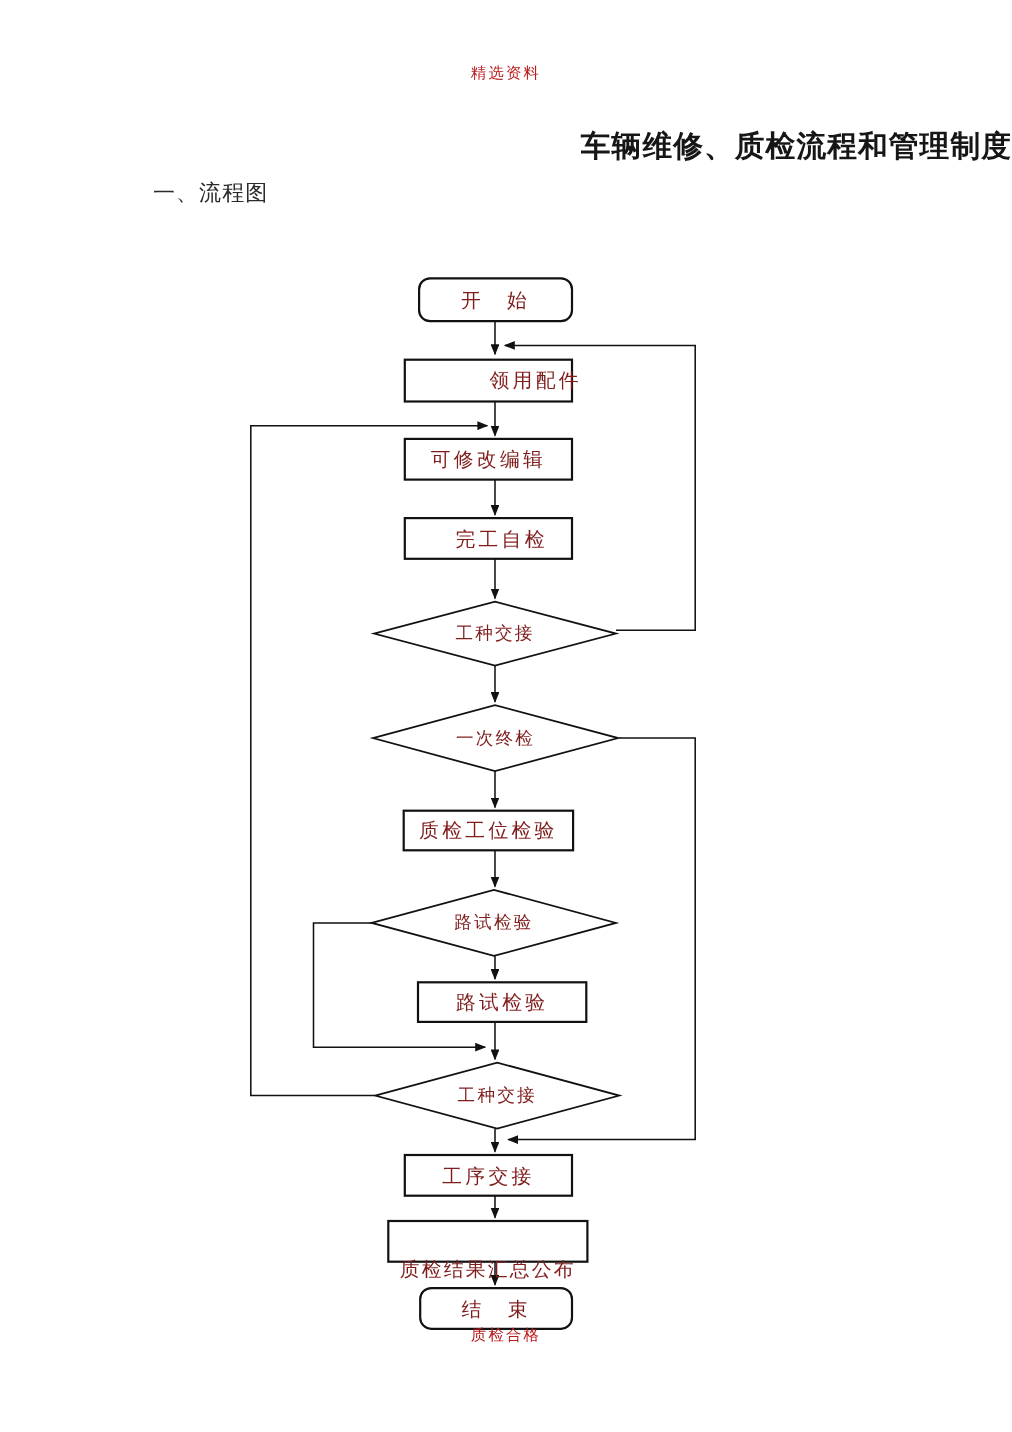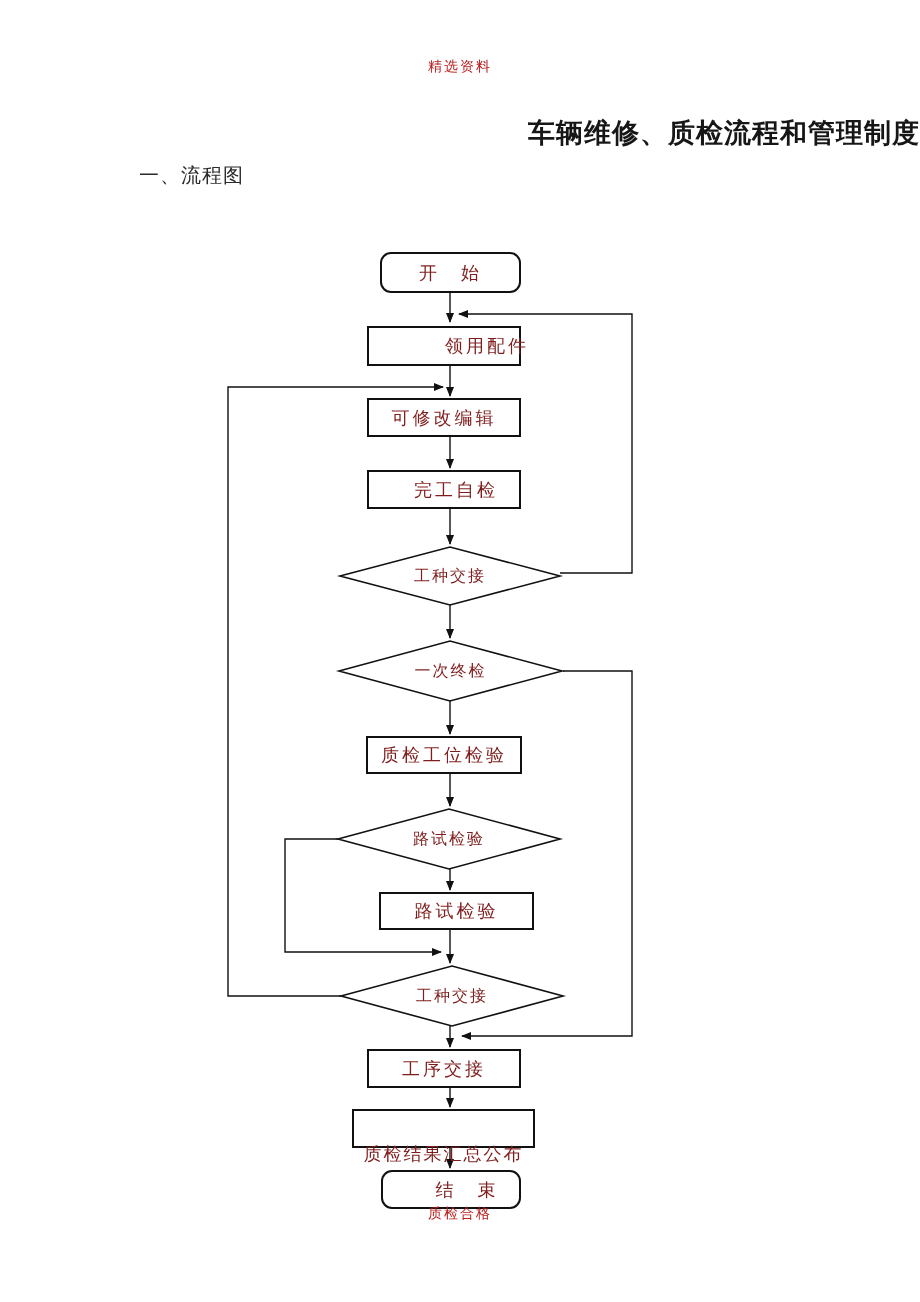--- a/index.html
+++ b/index.html
@@ -103,17 +103,17 @@
   <div class="node-label" style="left:368px;top:399px;width:152px;height:37px;">可修改编辑</div>
   <div class="node-label" style="left:368px;top:471px;width:176px;height:37px;">完工自检</div>
   <div class="node-label diamond-label" style="left:339px;top:641px;width:223px;height:60px;">一次终检</div>
   <div class="node-label diamond-label" style="left:340px;top:547px;width:220px;height:58px;">工种交接</div>
   <div class="node-label" style="left:367px;top:737px;width:154px;height:36px;">质检工位检验</div>
   <div class="node-label diamond-label" style="left:338px;top:809px;width:222px;height:60px;">路试检验</div>
   <div class="node-label" style="left:380px;top:893px;width:153px;height:36px;">路试检验</div>
   <div class="node-label diamond-label" style="left:341px;top:966px;width:222px;height:60px;">工种交接</div>
   <div class="node-label" style="left:368px;top:1050px;width:152px;height:37px;border-radius:16px;">工序交接</div>
   <div class="node-label" style="left:353px;top:1135px;width:181px;height:37px;letter-spacing:2px;">质检结果汇总公布</div>
-  <div class="node-label" style="left:382px;top:1171px;width:138px;height:37px;margin-left:16px;">结　束</div>
+  <div class="node-label" style="left:382px;top:1171px;width:138px;height:37px;">结　束</div>
 
   <div class="watermark wm-bottom">质检合格</div>
 
 </div>
 
 </body></html>

